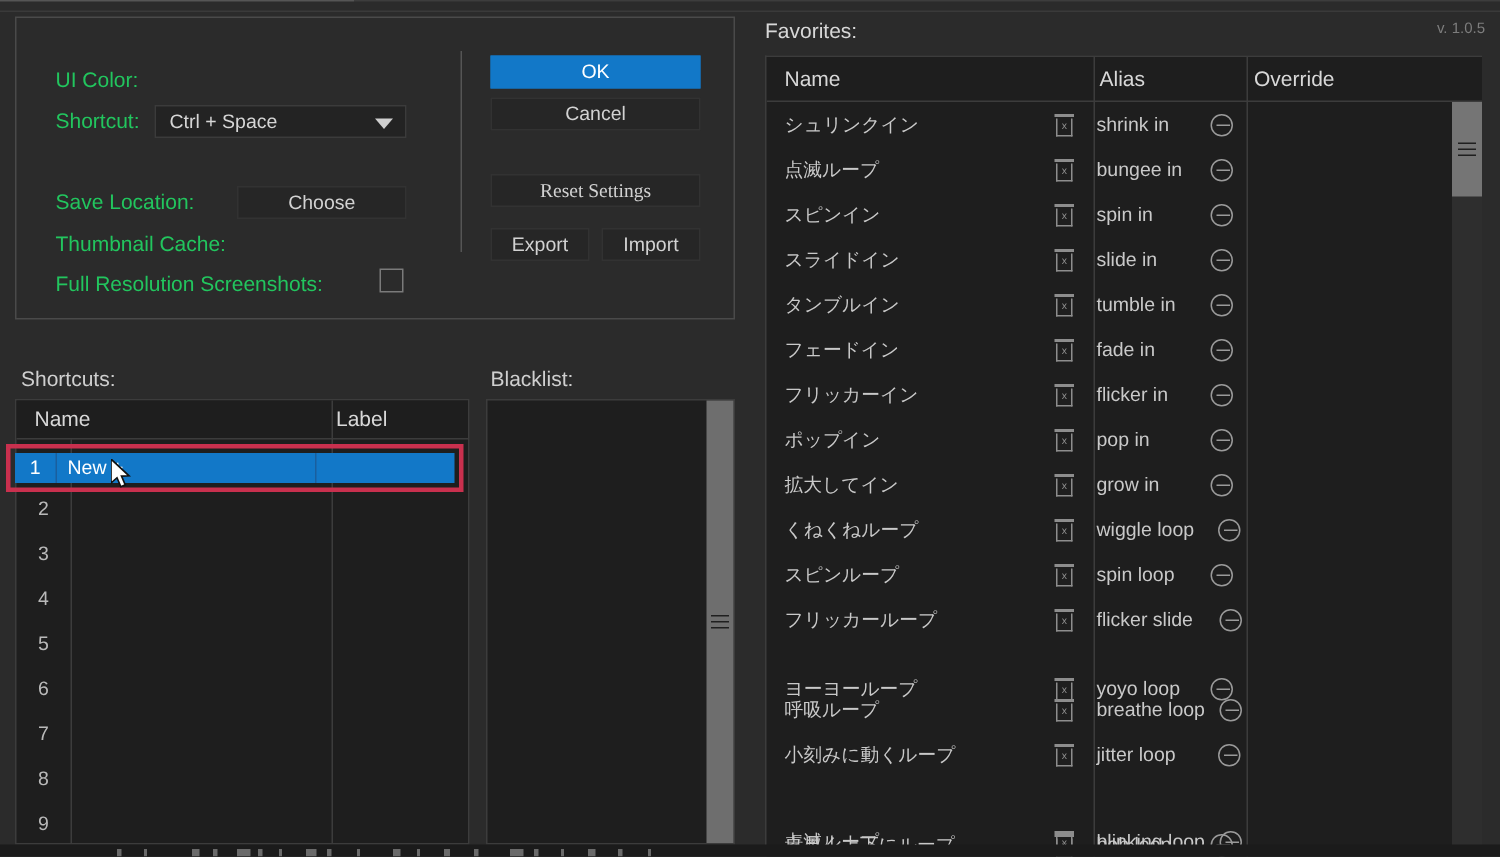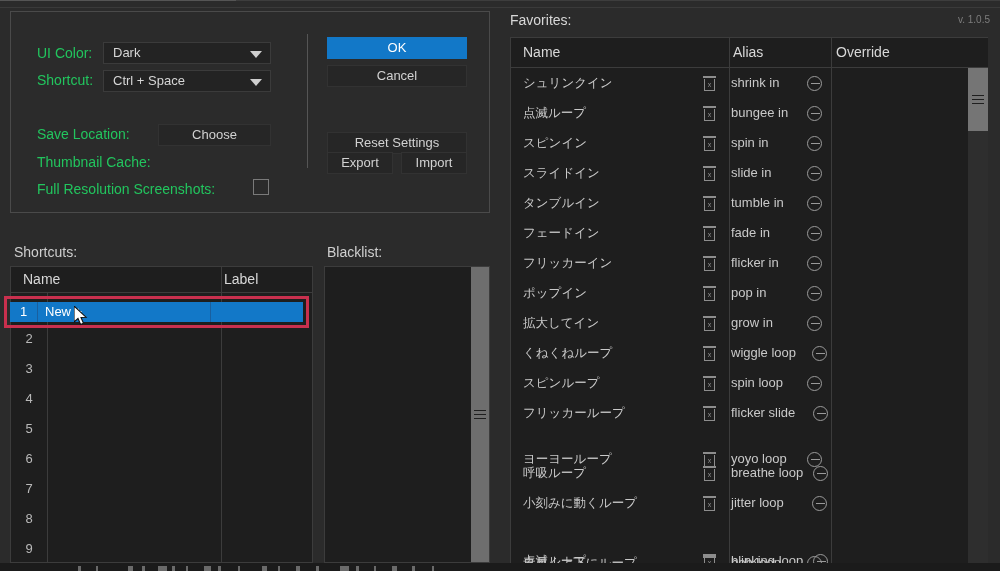--- a/index.html
+++ b/index.html
@@ -192,42 +192,38 @@
     <div class="seam"></div>
     <div class="seam2"></div>
   </div>
 
   <div class="left-col">
 
     <div class="settings-panel">
       <div class="vdivider"></div>
 
       <div class="row-label" style="left:26px; top:33px;">UI Color:</div>
-      <div class="combo" style="left:92px; top:30px; width:168px;">
-        <span>Dark</span>
-        <span class="caret"></span>
-      </div>
 
       <div class="row-label" style="left:26px; top:60px;">Shortcut:</div>
       <div class="combo" style="left:92px; top:58px; width:168px;">
         <span>Ctrl + Space</span>
         <span class="caret"></span>
       </div>
 
       <div class="row-label" style="left:26px; top:114px;">Save Location:</div>
       <div class="btn" style="left:147px; top:112px; width:113px;">Choose</div>
 
       <div class="row-label" style="left:26px; top:142px;">Thumbnail Cache:</div>
 
       <div class="row-label" style="left:26px; top:169px;">Full Resolution Screenshots:</div>
       <div class="checkbox" style="left:242px; top:167px;"></div>
 
       <div class="btn" style="left:316px; top:53px; width:140px;">Cancel</div>
       <div class="btn primary" style="left:316px; top:25px; width:140px;">OK</div>
-      <div class="btn" style="left:316px; top:120px; width:140px;">Reset Settings</div>
+      <div class="btn" style="left:316px; top:104px; width:140px;font-family:Liberation Serif, serif;">Reset Settings</div>
       <div class="btn" style="left:316px; top:140px; width:66px;">Export</div>
       <div class="btn" style="left:390px; top:140px; width:66px;">Import</div>
     </div>
 
     <div class="sec-title" style="left:14px; top:236px;">Shortcuts:</div>
     <div class="sec-title" style="left:327px; top:236px;">Blacklist:</div>
 
     <div class="sc-table">
       <div class="sc-head">
         <div class="h" style="left:12px;">Name</div>

